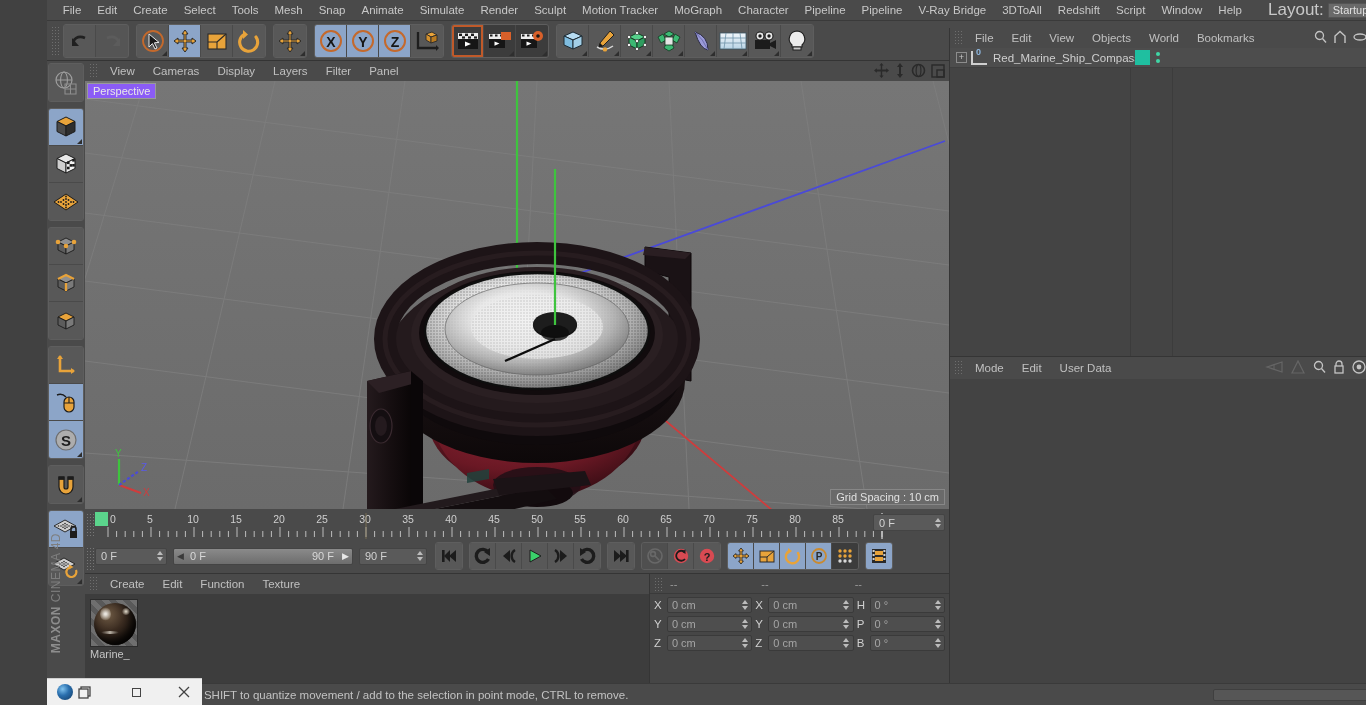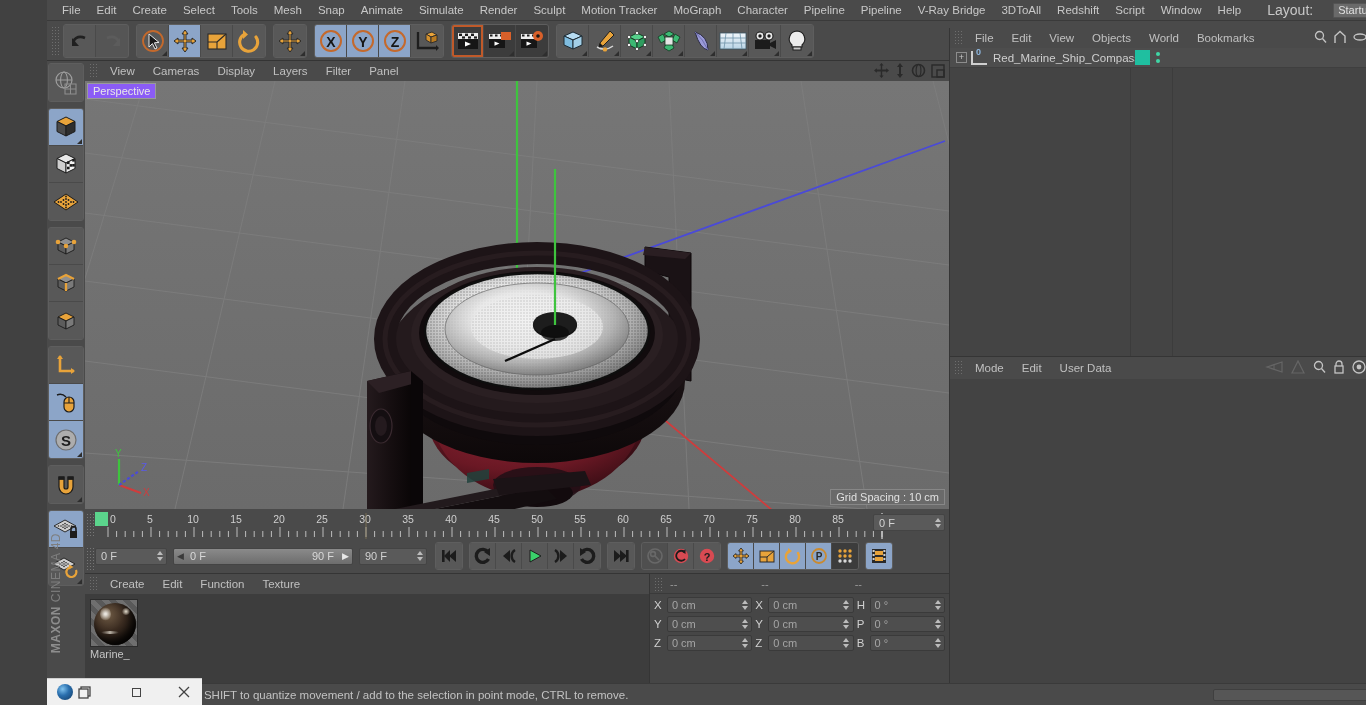--- a/index.html
+++ b/index.html
@@ -17,21 +17,21 @@
   
   .menubar {
     position: absolute; left: 0; top: 0; width: 1366px; height: 21px;
     background: #4a4a4a; display: flex; align-items: center;
     border-bottom: 1px solid #3a3a3a;
   }
   .menubar .mi {
     padding: 0 8px; height: 21px; line-height: 21px; color: #c8c8c8; font-size: 11.5px;
     white-space: nowrap;
   }
-  .layout-label { margin-left: 18px; color: #c8c8c8; font-size: 14px; padding-right: 20px; }
+  .layout-label { margin-left: 18px; color: #c8c8c8; font-size: 17px; padding-right: 4px; }
   .layout-select {
     width: 140px; height: 15px; background: #6a6a6a; border: 1px solid #545454;
     color: #e0e0e0; font-size: 11px; display: flex; align-items: center;
     padding: 0 4px; position: relative; border-radius: 1px;
   }
   .layout-select .arrow {
     position: absolute; right: 4px; top: 5px;
     border-left: 4px solid transparent; border-right: 4px solid transparent;
     border-top: 5px solid #3a3a3a;
   }

